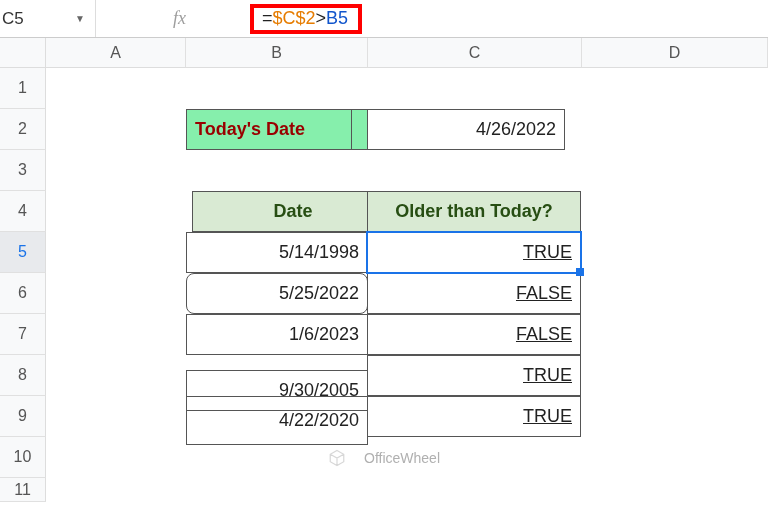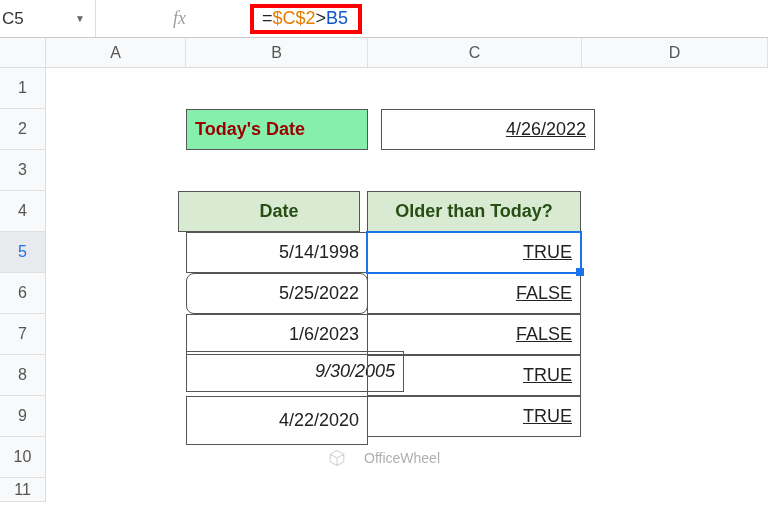--- a/index.html
+++ b/index.html
@@ -223,25 +223,25 @@
       <div class="col-header col-B">B</div>
       <div class="col-header col-C">C</div>
       <div class="col-header col-D">D</div>
     </div>
 
     <div class="cells-area">
 
       <div class="cell today-label" style="left:140px; top:41px; width:182px; height:41px;">
         <span>Today's Date</span>
       </div>
-      <div class="cell today-value" style="left:335px; top:41px; width:214px; height:41px;text-decoration:underline;">
+      <div class="cell today-value" style="left:305px; top:41px; width:214px; height:41px;">
         <span>4/26/2022</span>
       </div>
 
-      <div class="cell hdr-cell" style="left:132px; top:123px; width:182px; height:41px;padding-left:28px;">
+      <div class="cell hdr-cell" style="left:146px; top:123px; width:182px; height:41px;padding-left:28px;">
         <span>Date</span>
       </div>
       <div class="cell hdr-cell" style="left:321px; top:123px; width:214px; height:41px;">
         <span>Older than Today?</span>
       </div>
 
       <div class="cell data-cell" style="left:140px; top:164px; width:182px; height:41px;">
         <span>5/14/1998</span>
       </div>
       <div class="cell result-cell selected-cell" style="left:321px; top:164px; width:214px; height:41px;">
@@ -256,21 +256,21 @@
         <span>FALSE</span>
       </div>
 
       <div class="cell data-cell" style="left:140px; top:246px; width:182px; height:41px;">
         <span>1/6/2023</span>
       </div>
       <div class="cell result-cell" style="left:321px; top:246px; width:214px; height:41px;">
         <span>FALSE</span>
       </div>
 
-      <div class="cell data-cell" style="left:140px; top:283px; width:218px; height:41px;font-style:italic;">
+      <div class="cell data-cell" style="left:140px; top:302px; width:182px; height:41px;">
         <span>9/30/2005</span>
       </div>
       <div class="cell result-cell" style="left:321px; top:287px; width:214px; height:41px;">
         <span>TRUE</span>
       </div>
 
       <div class="cell data-cell" style="left:140px; top:328px; width:182px; height:49px;">
         <span>4/22/2020</span>
       </div>
       <div class="cell result-cell" style="left:321px; top:328px; width:214px; height:41px;">

